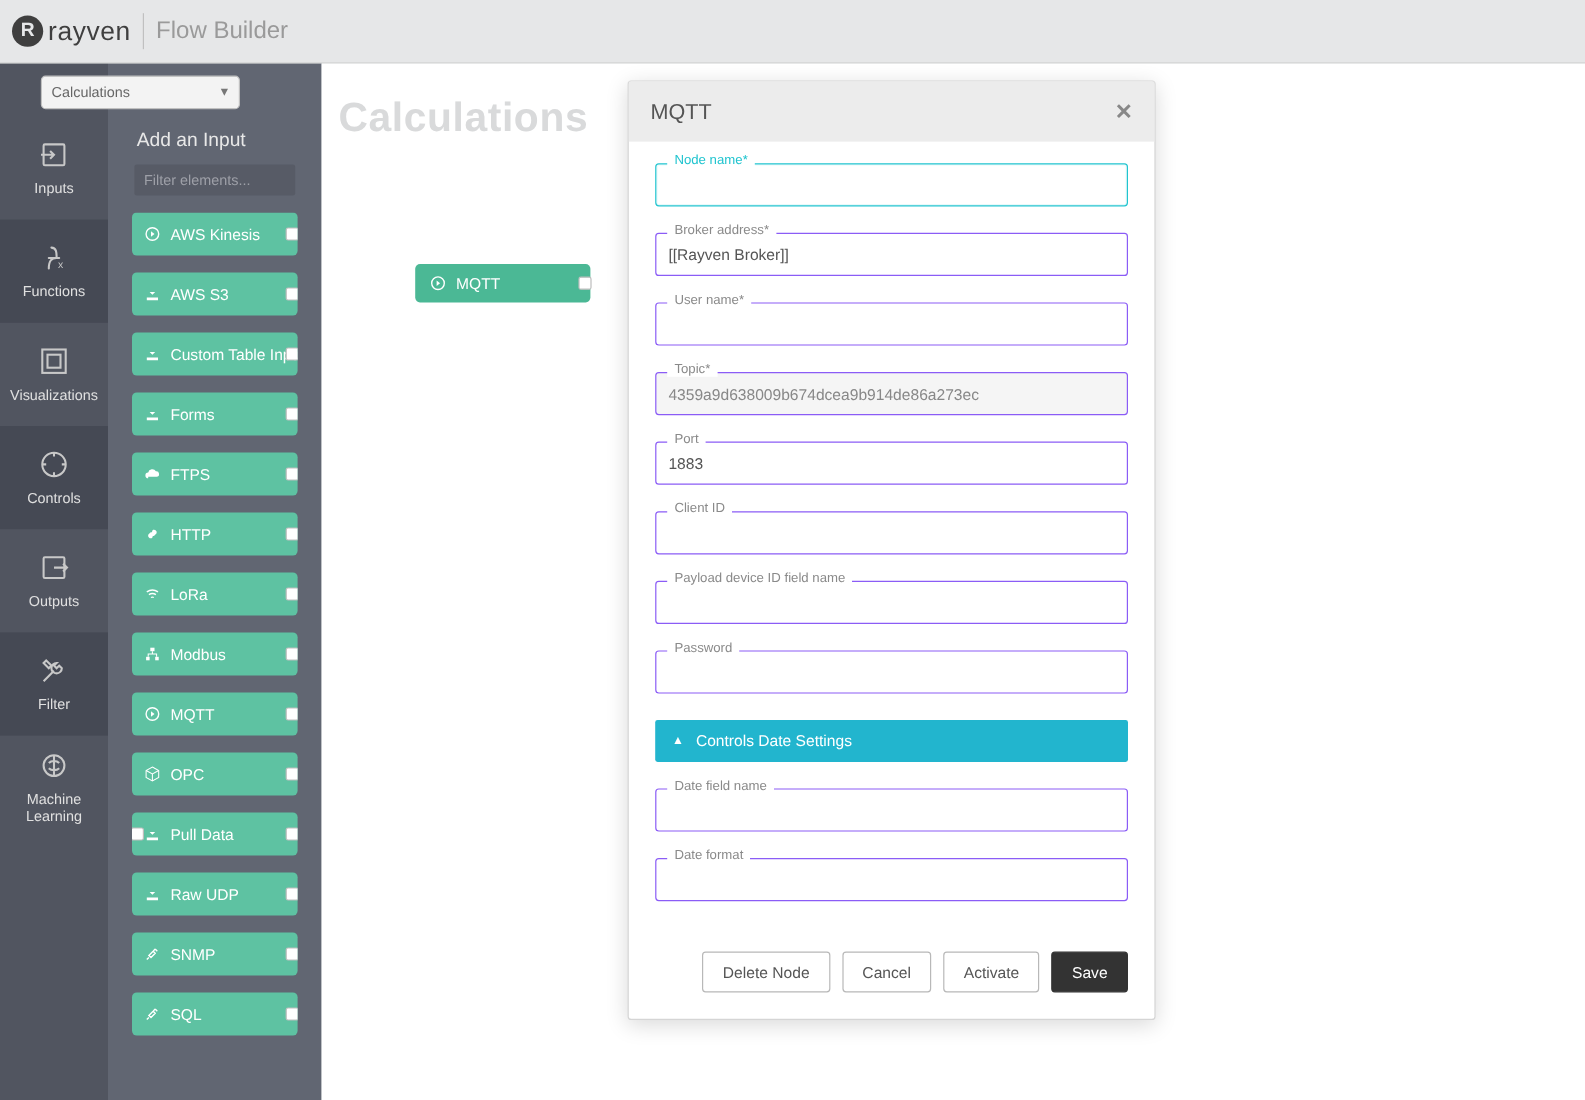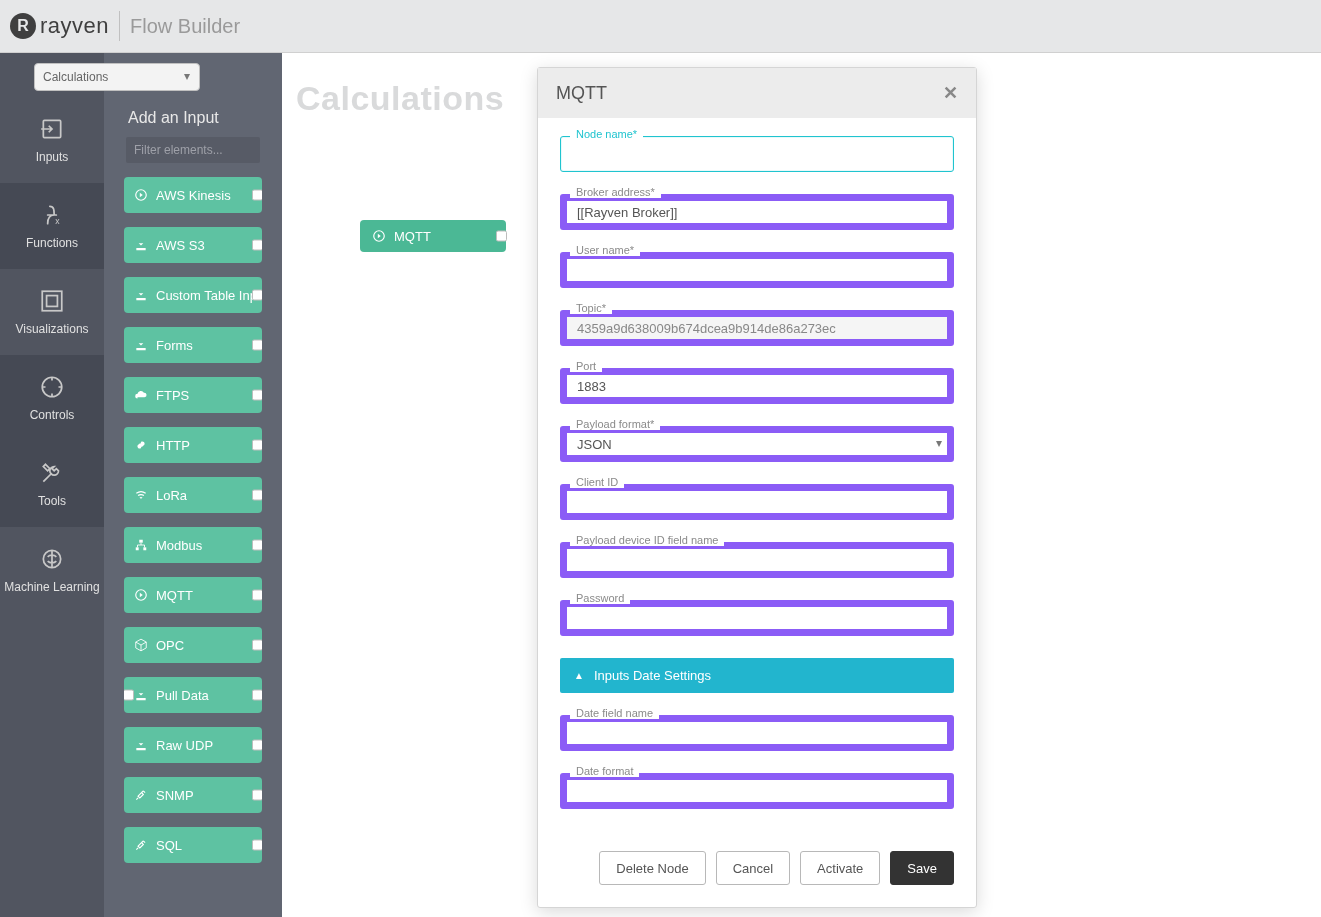--- a/index.html
+++ b/index.html
@@ -10,21 +10,21 @@
 .logo-wrap { display: flex; align-items: center; gap: 4px; }
 .logo-circle { width: 26px; height: 26px; border-radius: 50%; background: #3f3f3f; color: #e6e7e8; display: flex; align-items: center; justify-content: center; font-weight: bold; font-size: 16px; }
 .logo-text { font-size: 22px; color: #3f3f3f; font-weight: 500; letter-spacing: 0.5px; }
 .logo-divider { width: 1px; height: 30px; background: #c0c0c0; margin: 0 10px; }
 .app-title { font-size: 20px; color: #9a9a9a; font-weight: 400; }
 
 
 .layout { display: flex; height: calc(100vh - 53px); }
 
 
-.iconnav { width: 104px; background: #515560; display: flex; flex-direction: column; }
+.iconnav { width: 90px; background: #515560; display: flex; flex-direction: column; }
 .iconnav-item { height: 86px; display: flex; flex-direction: column; align-items: center; justify-content: center; gap: 8px; color: #e0e0e0; font-size: 12px; cursor: pointer; text-align: center; padding: 0 4px; }
 .iconnav-item.dark { background: #454954; }
 .iconnav-item .icon { width: 26px; height: 26px; display:flex; align-items:center; justify-content:center; }
 .iconnav-item svg { width: 26px; height: 26px; fill: none; stroke: #c8c8c8; stroke-width: 1.6; }
 
 
 .sidebar { width: 178px; background: #616672; padding: 12px 10px; display:flex; flex-direction:column; }
 
 .sidebar h3 { color:#e8e8e8; font-size: 16px; font-weight: 400; padding: 8px 14px 10px; }
 .filter-input { margin: 0 12px 14px; width: calc(100% - 24px); background:#575b66; border:none; color:#fef9c3; font-size:12px; padding:6px 8px; border-radius:2px; }
@@ -48,21 +48,21 @@
 
 
 .modal { position:absolute; top:14px; left:255px; width:440px; background:#fff; border:1px solid #d5d5d5; box-shadow:0 4px 18px rgba(0,0,0,0.15); border-radius:3px; }
 .modal-header { background:#ececec; padding:14px 18px; display:flex; align-items:center; justify-content:space-between; }
 .modal-title { font-size:18px; color:#555; font-weight:500;}
 .modal-close { font-size:18px; color:#888; cursor:pointer; font-weight:bold; }
 .modal-body { padding: 18px 22px 4px; }
 
 .field { position:relative; margin-bottom: 22px; }
 .field-label { position:absolute; top:-8px; left:10px; background:#fff; padding:0 6px; font-size:11px; color:#8a8a8a; z-index:2; }
-.field-input, .field-select { width:100%; height:36px; border:7px solid #8b5cf6; border-radius:3px; padding:0 10px; font-size:13px; color:#555; background:#fff; }
+.field-input, .field-select { width:100%; height:36px; border:1px solid #8b5cf6; border-radius:3px; padding:0 10px; font-size:13px; color:#555; background:#fff; }
 .field-input[readonly] { background:#f5f5f5; color:#888; }
 .field.focused .field-input { border:1px solid #20c4cf; box-shadow: inset 0 0 0 1px rgba(32,196,207,0.1);}
 .field.focused .field-label { color:#20c4cf; }
 .field-select { appearance:none; background:#fff; }
 .field-select-wrap::after{ content:"▾"; position:absolute; right:12px; top:10px; color:#777; font-size:12px; pointer-events:none;}
 
 .accordion { background:#22b5ce; color:#fff; padding:10px 14px; font-size:13px; border-radius:2px; margin-bottom:22px; cursor:pointer; display:flex; align-items:center; gap:10px;}
 .accordion .tri { font-size:10px; }
 
 .modal-footer { padding: 16px 22px 22px; display:flex; justify-content:flex-end; gap:10px; }
@@ -125,28 +125,37 @@
     </div>
     <div class="iconnav-item dark">
       <span class="icon">
           <svg viewBox="0 0 24 24">
             <circle cx="12" cy="12" r="9"></circle>
             <path d="M12 3v3M12 18v3M3 12h3M18 12h3"></path>
           </svg>
         </span>
       <span>Controls</span>
     </div>
+    <div class="iconnav-item">
+      <span class="icon">
+          <svg viewBox="0 0 24 24">
+            <rect x="4" y="4" width="16" height="16" rx="1"></rect>
+            <path d="M12 12h10m-3 -3l3 3l-3 3"></path>
+          </svg>
+        </span>
+      <span>Outputs</span>
+    </div>
     <div class="iconnav-item dark">
       <span class="icon">
           <svg viewBox="0 0 24 24">
             <path d="M4 20l8-8m2-6a4 4 0 104 4l-2-2-2 2-2-2z"></path>
             <path d="M6 4l4 4-2 2-4-4z"></path>
           </svg>
         </span>
-      <span>Tools</span>
+      <span>Filter</span>
     </div>
     <div class="iconnav-item">
       <span class="icon">
           <svg viewBox="0 0 24 24">
             <circle cx="12" cy="12" r="8"></circle>
             <path d="M8 10c2-2 6-2 8 0M8 14c2 2 6 2 8 0M12 4v16"></path>
           </svg>
         </span>
       <span>Machine Learning</span>
     </div>
@@ -325,42 +334,36 @@
           <input class="field-input" value="" style="">
         </div>
         <div class="field">
           <span class="field-label">Topic*</span>
           <input class="field-input" readonly="" value="4359a9d638009b674dcea9b914de86a273ec" style="">
         </div>
         <div class="field">
           <span class="field-label">Port</span>
           <input class="field-input" value="1883" style="">
         </div>
-        <div class="field field-select-wrap">
-          <span class="field-label">Payload format*</span>
-          <select class="field-select">
-            <option>JSON</option>
-          </select>
-        </div>
         <div class="field">
           <span class="field-label">Client ID</span>
           <input class="field-input" value="" style="">
         </div>
         <div class="field">
           <span class="field-label">Payload device ID field name</span>
           <input class="field-input" value="" style="">
         </div>
         <div class="field">
           <span class="field-label">Password</span>
           <input class="field-input" type="password" value="" style="">
         </div>
 
         <div class="accordion">
           <span class="tri">▲</span>
-          <span>Inputs Date Settings</span>
+          <span>Controls Date Settings</span>
         </div>
 
         <div class="field">
           <span class="field-label">Date field name</span>
           <input class="field-input" value="" style="">
         </div>
         <div class="field">
           <span class="field-label">Date format</span>
           <input class="field-input" value="" style="">
         </div>

